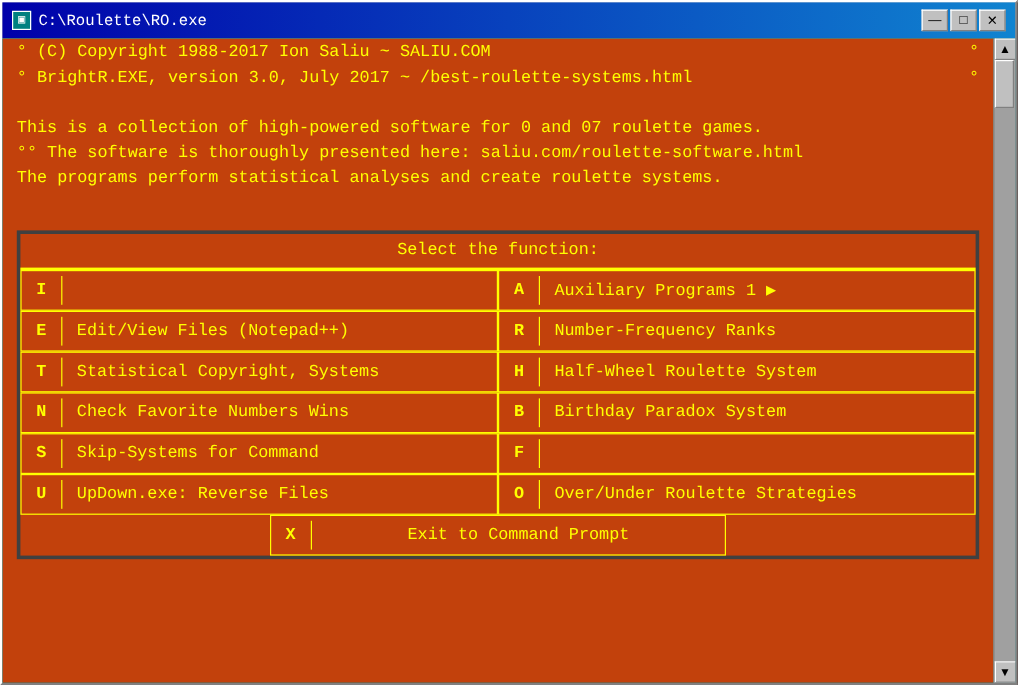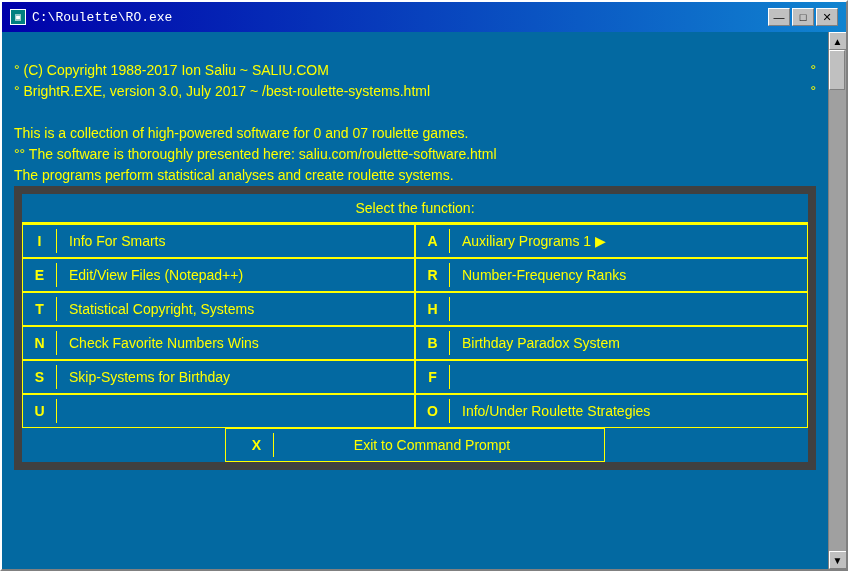--- a/index.html
+++ b/index.html
@@ -77,41 +77,41 @@
 
     .content-area {
       background: #008080;
       flex: 1;
       display: flex;
       overflow: hidden;
     }
 
     .terminal {
       flex: 1;
-      background: #0369a1;
-      color: #ffff00;
-      font-family: Liberation Sans, sans-serif;
-      font-size: 14px;
-      padding: 28px 12px;
+      background: #c2410c;
+      color: #ffff00;
+      font-family: Liberation Mono, monospace;
+      font-size: 14px;
+      padding: 2px 12px;
       overflow: hidden;
     }
 
     .terminal .header-line {
       display: flex;
       justify-content: space-between;
     }
 
     .terminal .line {
       line-height: 1.5;
       white-space: pre;
     }
 
     .menu-box {
-      border: 8px solid #404040;
-      margin-top: 0;
+      border: 3px solid #404040;
+      margin-top: 32px;
     }
 
     .menu-header {
       text-align: center;
       padding: 6px 0;
       border-bottom: 2px solid #ffff00;
       color: #ffff00;
       font-size: 14px;
     }
 
@@ -250,21 +250,20 @@
       <div class="line">This is a collection of high-powered software for 0 and 07 roulette games.</div>
       <div class="line">°° The software is thoroughly presented here: saliu.com/roulette-software.html</div>
       <div class="line">The programs perform statistical analyses and create roulette systems.</div>
 
       <div class="menu-box">
         <div class="menu-header">Select the function:</div>
         <div class="menu-grid">
 
           <div class="menu-cell">
             <span class="menu-key">I</span>
-            <span class="menu-label">Info For Smarts</span>
           </div>
           <div class="menu-cell">
             <span class="menu-key">A</span>
             <span class="menu-label">Auxiliary Programs 1 ▶</span>
           </div>
 
           <div class="menu-cell">
             <span class="menu-key">E</span>
             <span class="menu-label">Edit/View Files (Notepad++)</span>
           </div>
@@ -272,45 +271,47 @@
             <span class="menu-key">R</span>
             <span class="menu-label">Number-Frequency Ranks</span>
           </div>
 
           <div class="menu-cell">
             <span class="menu-key">T</span>
             <span class="menu-label">Statistical Copyright, Systems</span>
           </div>
           <div class="menu-cell">
             <span class="menu-key">H</span>
+            <span class="menu-label">Half-Wheel Roulette System</span>
           </div>
 
           <div class="menu-cell">
             <span class="menu-key">N</span>
             <span class="menu-label">Check Favorite Numbers Wins</span>
           </div>
           <div class="menu-cell">
             <span class="menu-key">B</span>
             <span class="menu-label">Birthday Paradox System</span>
           </div>
 
           <div class="menu-cell">
             <span class="menu-key">S</span>
-            <span class="menu-label">Skip-Systems for Birthday</span>
+            <span class="menu-label">Skip-Systems for Command</span>
           </div>
           <div class="menu-cell">
             <span class="menu-key">F</span>
           </div>
 
           <div class="menu-cell">
             <span class="menu-key">U</span>
+            <span class="menu-label">UpDown.exe: Reverse Files</span>
           </div>
           <div class="menu-cell">
             <span class="menu-key">O</span>
-            <span class="menu-label">Info/Under Roulette Strategies</span>
+            <span class="menu-label">Over/Under Roulette Strategies</span>
           </div>
 
         </div>
 
         <div class="exit-row">
           <div class="exit-cell">
             <span class="exit-key">X</span>
             <span class="exit-label">Exit to Command Prompt</span>
           </div>
         </div>

